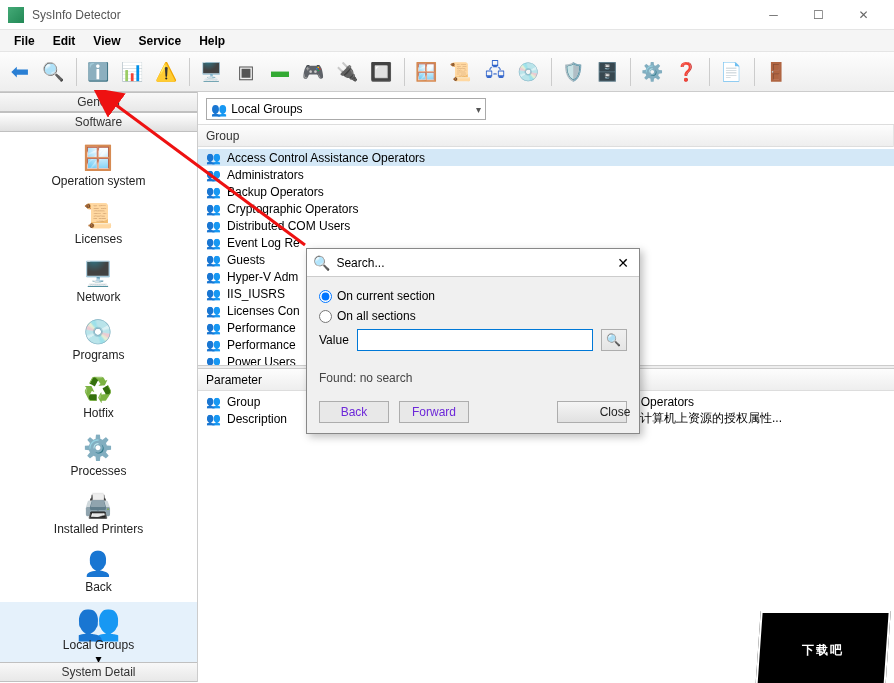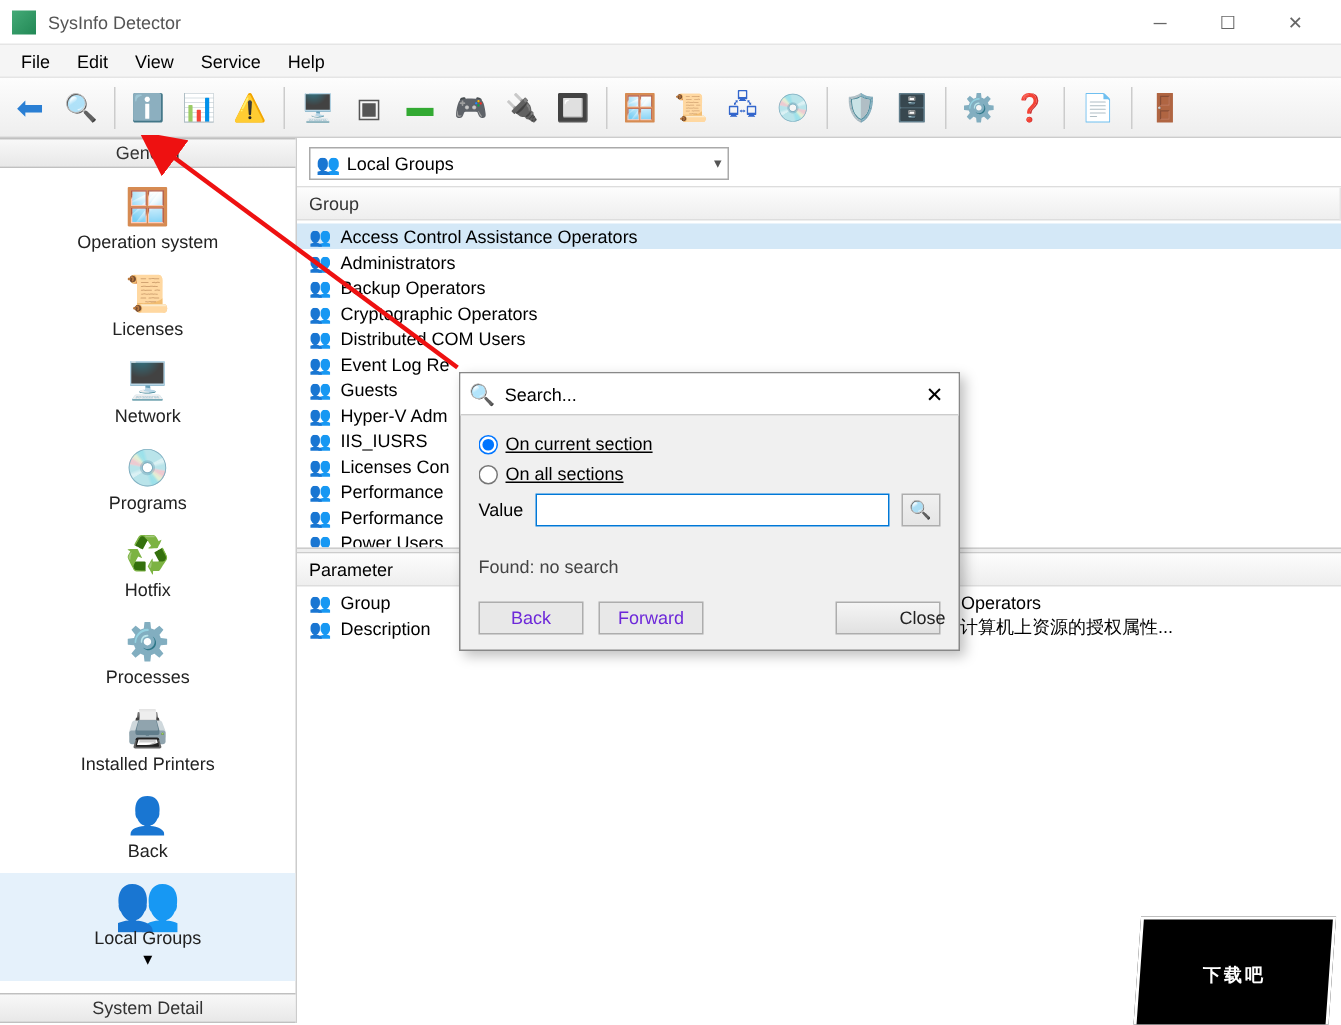--- a/index.html
+++ b/index.html
@@ -5,21 +5,21 @@
 * { box-sizing: border-box; margin: 0; padding: 0; font-family: "Segoe UI", Tahoma, sans-serif; font-size: 12px; }
 body { width: 894px; height: 683px; background: #fff; overflow: hidden; position: relative; }
 
 .titlebar { height: 30px; background: #fff; border-bottom: 1px solid #e5e5e5; display: flex; align-items: center; padding: 0 8px; justify-content: space-between; }
 .titlebar .app-icon { width: 16px; height: 16px; background: linear-gradient(135deg,#4a7,#285); margin-right: 8px; }
 .titlebar .title { flex: 1; color: #555; }
 .win-btns { display: flex; }
 .win-btn { width: 45px; height: 28px; display: flex; align-items: center; justify-content: center; color: #666; }
 
 .menubar { height: 22px; background: #f5f5f5; display: flex; align-items: center; padding: 0 6px; gap: 2px; border-bottom: 1px solid #e5e5e5;}
-.menubar span { padding: 2px 8px; }
+.menubar span { padding: 2px 8px; font-weight: bold; }
 
 .toolbar { height: 40px; background: linear-gradient(#fdfdfd,#eee); border-bottom: 1px solid #ccc; display: flex; align-items: center; padding: 0 4px; gap: 2px; }
 .tb-ico { width: 32px; height: 32px; display: flex; align-items: center; justify-content: center; border: 1px solid transparent; border-radius: 2px; font-size:18px;}
 .tb-sep { width: 1px; height: 28px; background: #ccc; margin: 0 4px; }
 
 .main { display: flex; height: calc(683px - 30px - 22px - 40px - 1px); }
 
 .sidebar { width: 198px; border-right: 1px solid #ccc; background: #fff; display: flex; flex-direction: column; }
 .acc-header { height: 20px; background: linear-gradient(#f8f8f8,#e8e8e8); border: 1px solid #c0c0c0; border-left: none; border-right: none; text-align: center; font-size: 12px; line-height: 18px; color: #333; position: relative;}
 .acc-header.sel { background: linear-gradient(#fff,#e0e0e0); }
@@ -55,21 +55,21 @@
 .param-row .pk { width: 290px; display: flex; align-items: center; padding-left: 8px;}
 .param-row .pv { padding-left: 8px;}
 .param-row .pk .li-ico { margin-right:4px;}
 
 .dialog { position: absolute; left: 306px; top: 248px; width: 334px; background: #f0f0f0; border: 1px solid #888; box-shadow: 3px 3px 8px rgba(0,0,0,0.25);}
 .dlg-title { height: 28px; background: #fff; border-bottom: 1px solid #ccc; display: flex; align-items: center; padding: 0 6px;}
 .dlg-title .dlg-ico { margin-right:6px; font-size:14px; color:#555;}
 .dlg-title .dlg-txt { flex:1;}
 .dlg-title .dlg-x { width:20px; text-align:center; font-size:14px;}
 .dlg-body { padding: 10px 12px 8px; }
-.radio-row { display: flex; align-items: center; height: 18px; margin-bottom: 2px; text-decoration: underline; }
+.radio-row { display: flex; align-items: center; height: 18px; margin-bottom: 2px; }
 .radio-row input { margin-right: 5px; }
 .val-row { display: flex; align-items: center; margin: 4px 0 6px; gap: 8px;}
 .val-row input[type=text] { flex: 1; height: 22px; border: 1px solid #0078d7; padding: 0 4px; outline:none;}
 .val-row .srch-btn { width: 26px; height: 22px; border: 1px solid #adadad; background: linear-gradient(#f0f0f0,#e5e5e5); display:flex; align-items:center; justify-content:center; color:#777;}
 .found { color: #444; margin: 20px 0 8px;}
 .dlg-btns { display: flex; gap: 10px; padding: 0 12px 10px;}
 .dlg-btn { height: 22px; border: 1px solid #adadad; background: #e8e8e8; display:flex; align-items:center; justify-content:center; color:#6d28d9;}
 .dlg-btn.enabled{ color:#222; background: linear-gradient(#f5f5f5,#e1e1e1);}
 .dlg-btn.back{width:70px;} .dlg-btn.fwd{width:70px;} .dlg-btn.close{width:70px; margin-left:auto;padding-left:46px;}
 
@@ -127,20 +127,21 @@
   <div class="tb-sep"></div>
   <div class="tb-ico">📄</div>
   <div class="tb-sep"></div>
   <div class="tb-ico" style="color:#c70;">🚪</div>
 </div>
 
 <div class="main">
 
   <div class="sidebar">
     <div class="acc-header"><span>General</span></div>
+    <div class="acc-header sel"><span>Software</span></div>
     <div class="acc-body">
       <div class="nav-item">
           <div class="ni-ico">🪟</div>
           <div class="ni-lbl">Operation system</div>
         </div>
       <div class="nav-item">
           <div class="ni-ico">📜</div>
           <div class="ni-lbl">Licenses</div>
         </div>
       <div class="nav-item">

